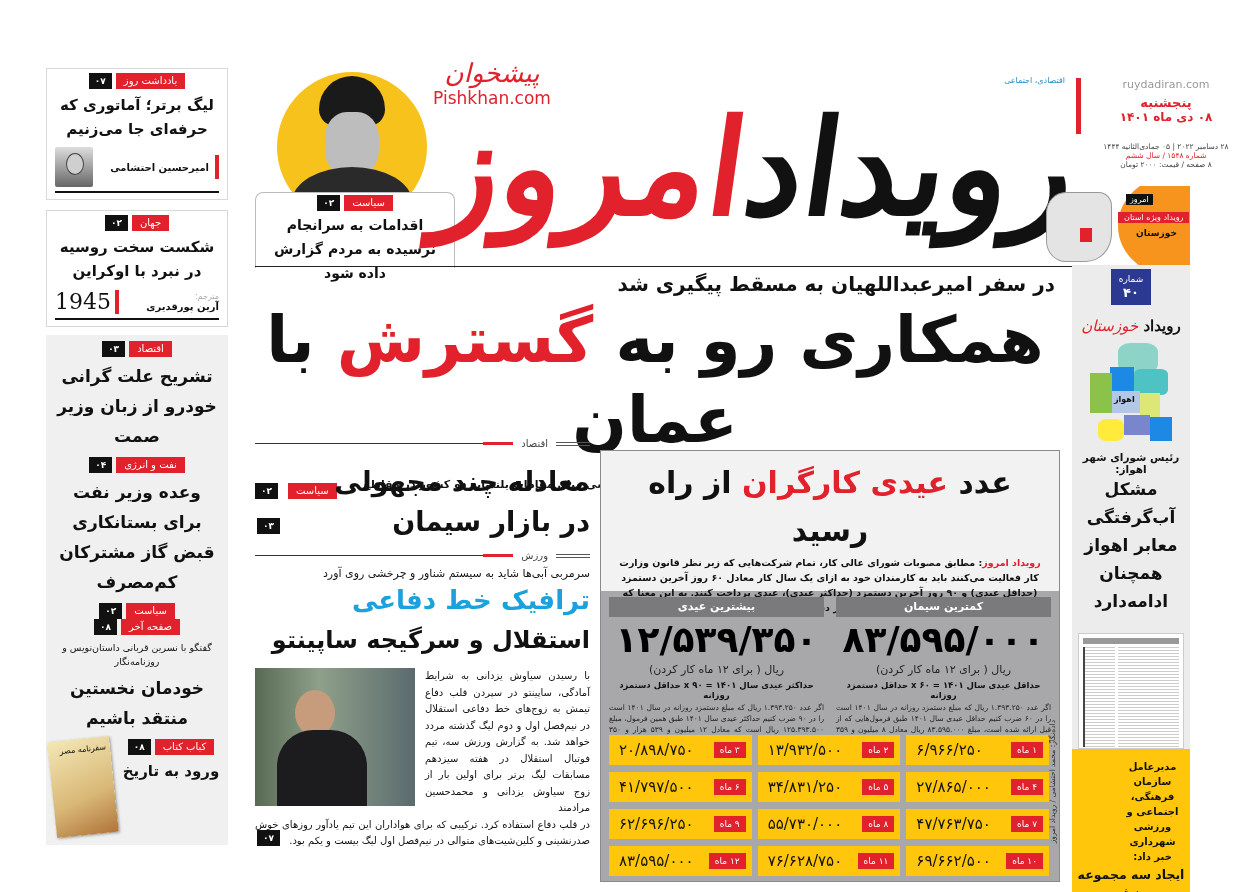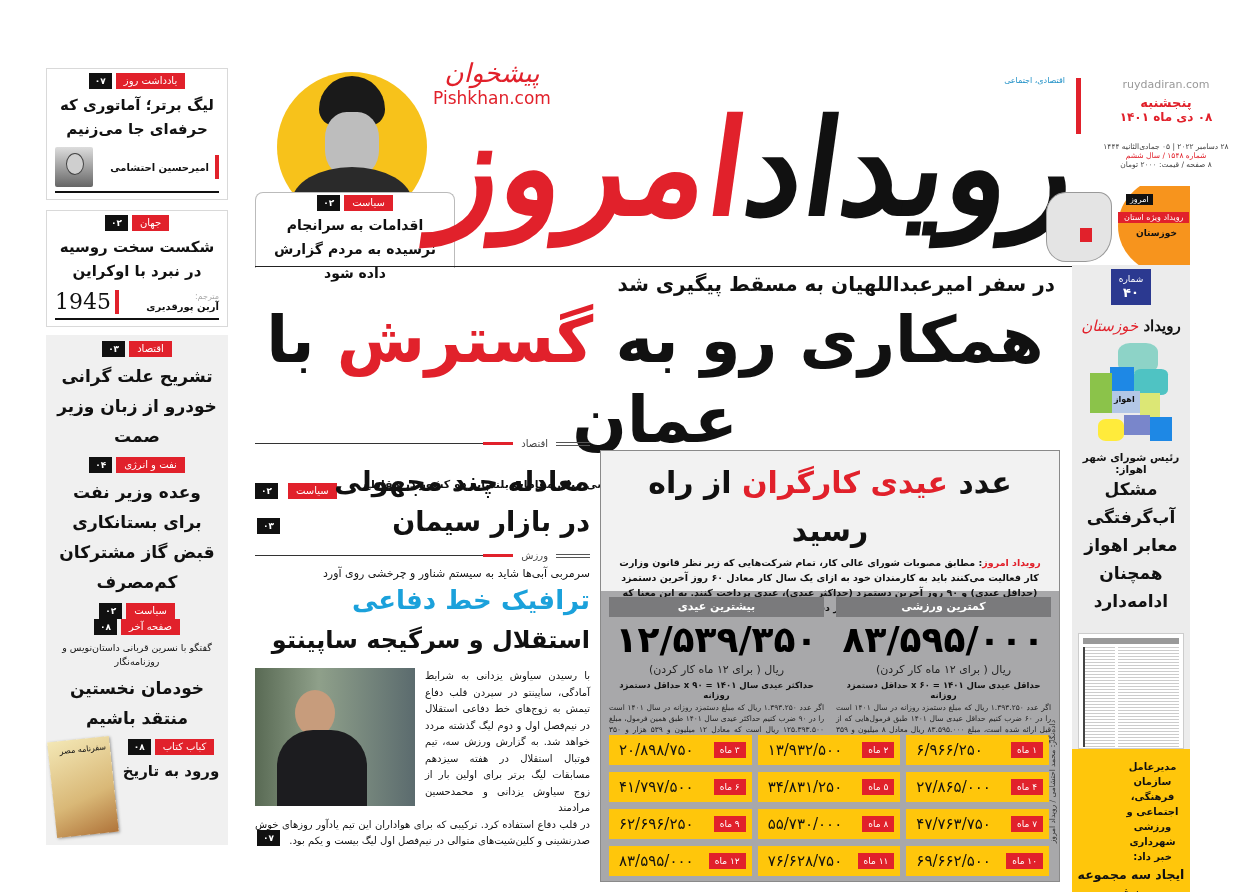--- a/index.html
+++ b/index.html
@@ -249,21 +249,21 @@
       <span>عدد</span>
       <span class="red">عیدی کارگران</span>
       <span>از راه رسید</span>
     </div>
     <div class="eidi-body">
       <span class="brand">رویداد امروز</span><span>: مطابق مصوبات شورای عالی کار، تمام شرکت‌هایی که زیر نظر قانون وزارت کار فعالیت می‌کنند باید به کارمندان خود به ازای یک سال کار معادل ۶۰ روز آخرین دستمزد (حداقل عیدی) و ۹۰ روز آخرین دستمزد (حداکثر عیدی)، عیدی پرداخت کنند. به این معنا که میزان پرداختی عیدی کارمندان نباید از ۶۰ روز دستمزد کمتر و از ۹۰ روز دستمزد بیشتر باشد.</span>
     </div>
   </div>
   <div class="eidi-cols">
     <div class="eidi-col">
-      <div class="eidi-colhead">کمترین ورزشی</div>
+      <div class="eidi-colhead">کمترین سیمان</div>
       <div class="eidi-big">۸۳/۵۹۵/۰۰۰</div>
       <div class="eidi-unit">ریال ( برای ۱۲ ماه کار کردن)</div>
       <div class="eidi-formula">حداقل عیدی سال ۱۴۰۱ = ۶۰ x حداقل دستمزد روزانه</div>
       <div class="eidi-desc">اگر عدد ۱.۳۹۳.۲۵۰ ریال که مبلغ دستمزد روزانه در سال ۱۴۰۱ است را در ۶۰ ضرب کنیم حداقل عیدی سال ۱۴۰۱ طبق فرمول‌هایی که از قبل ارائه شده است، مبلغ ۸۳.۵۹۵.۰۰۰ ریال معادل ۸ میلیون و ۳۵۹ هزار و ۵۰۰ تومان خواهد بود.</div>
     </div>
     <div class="eidi-col">
       <div class="eidi-colhead">بیشترین عیدی</div>
       <div class="eidi-big">۱۲/۵۳۹/۳۵۰</div>
       <div class="eidi-unit">ریال ( برای ۱۲ ماه کار کردن)</div>
       <div class="eidi-formula">حداکثر عیدی سال ۱۴۰۱ = ۹۰ x حداقل دستمزد روزانه</div>

